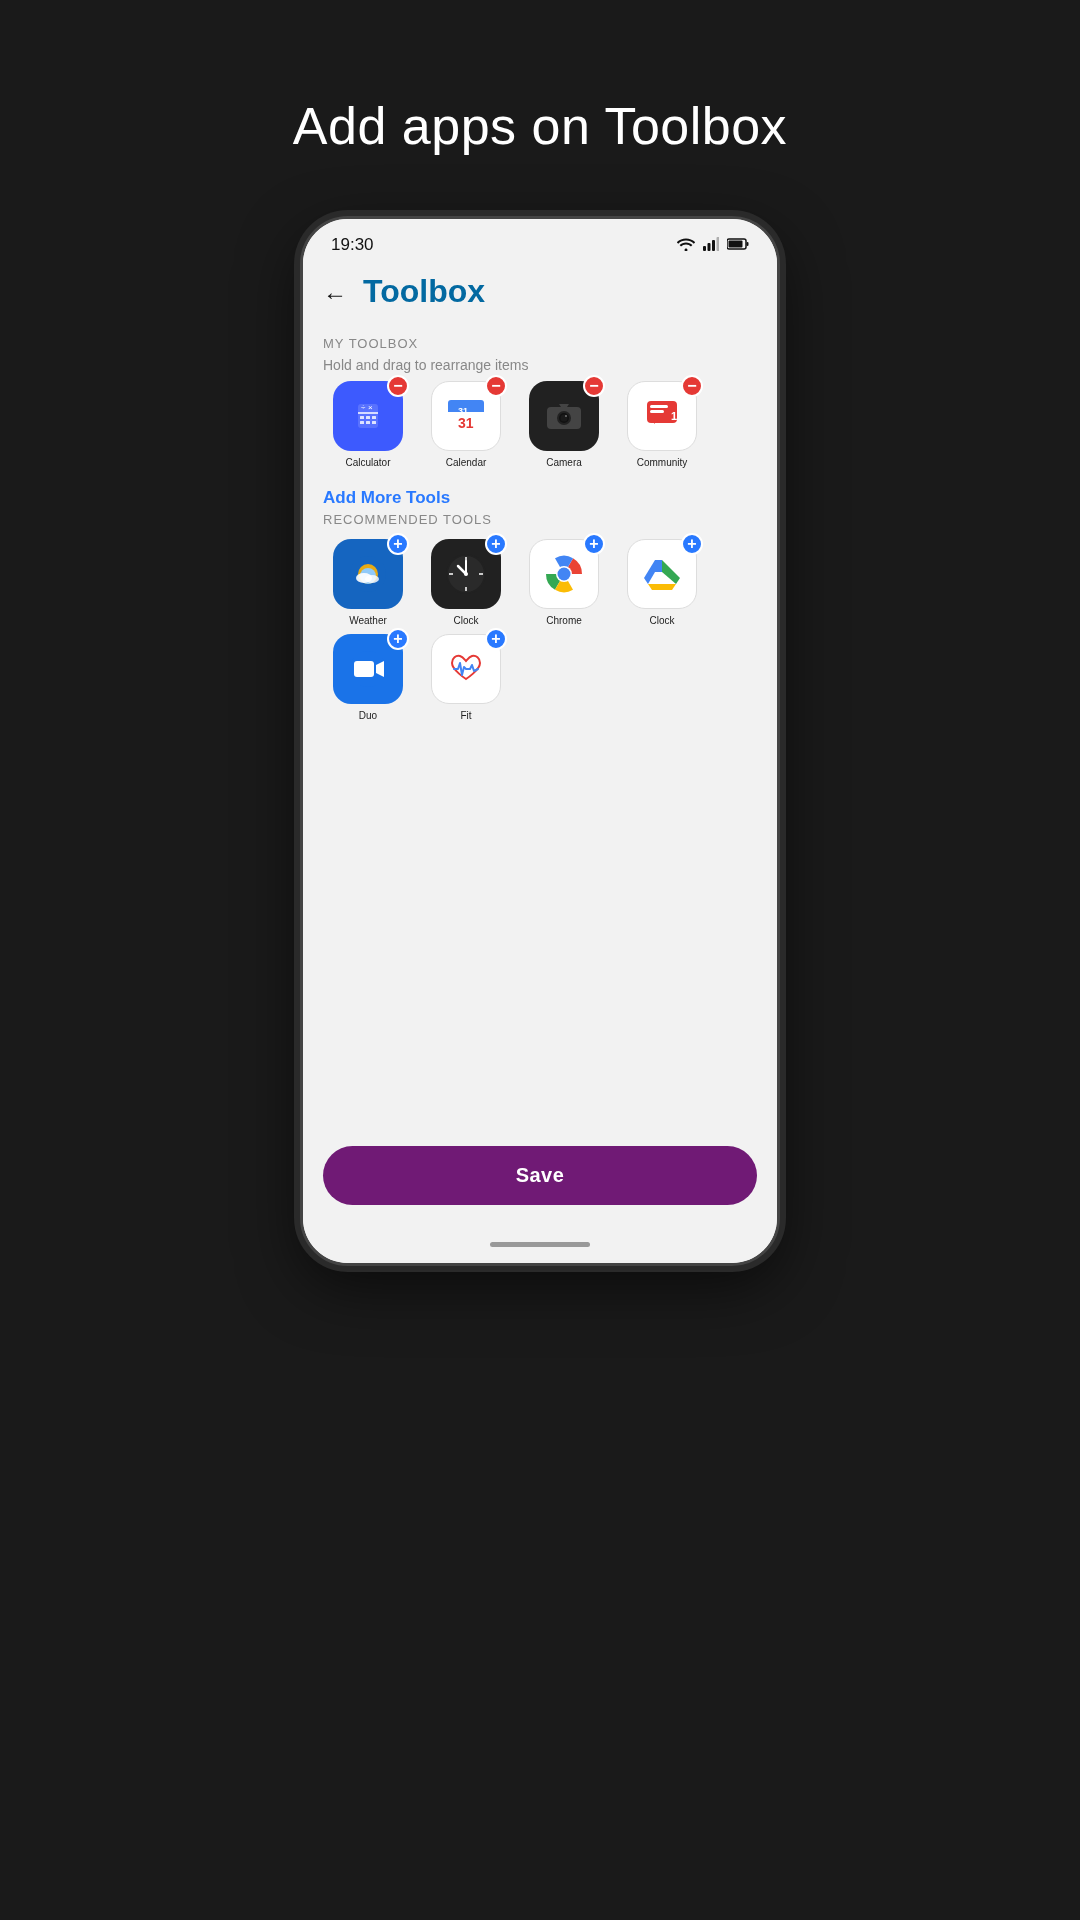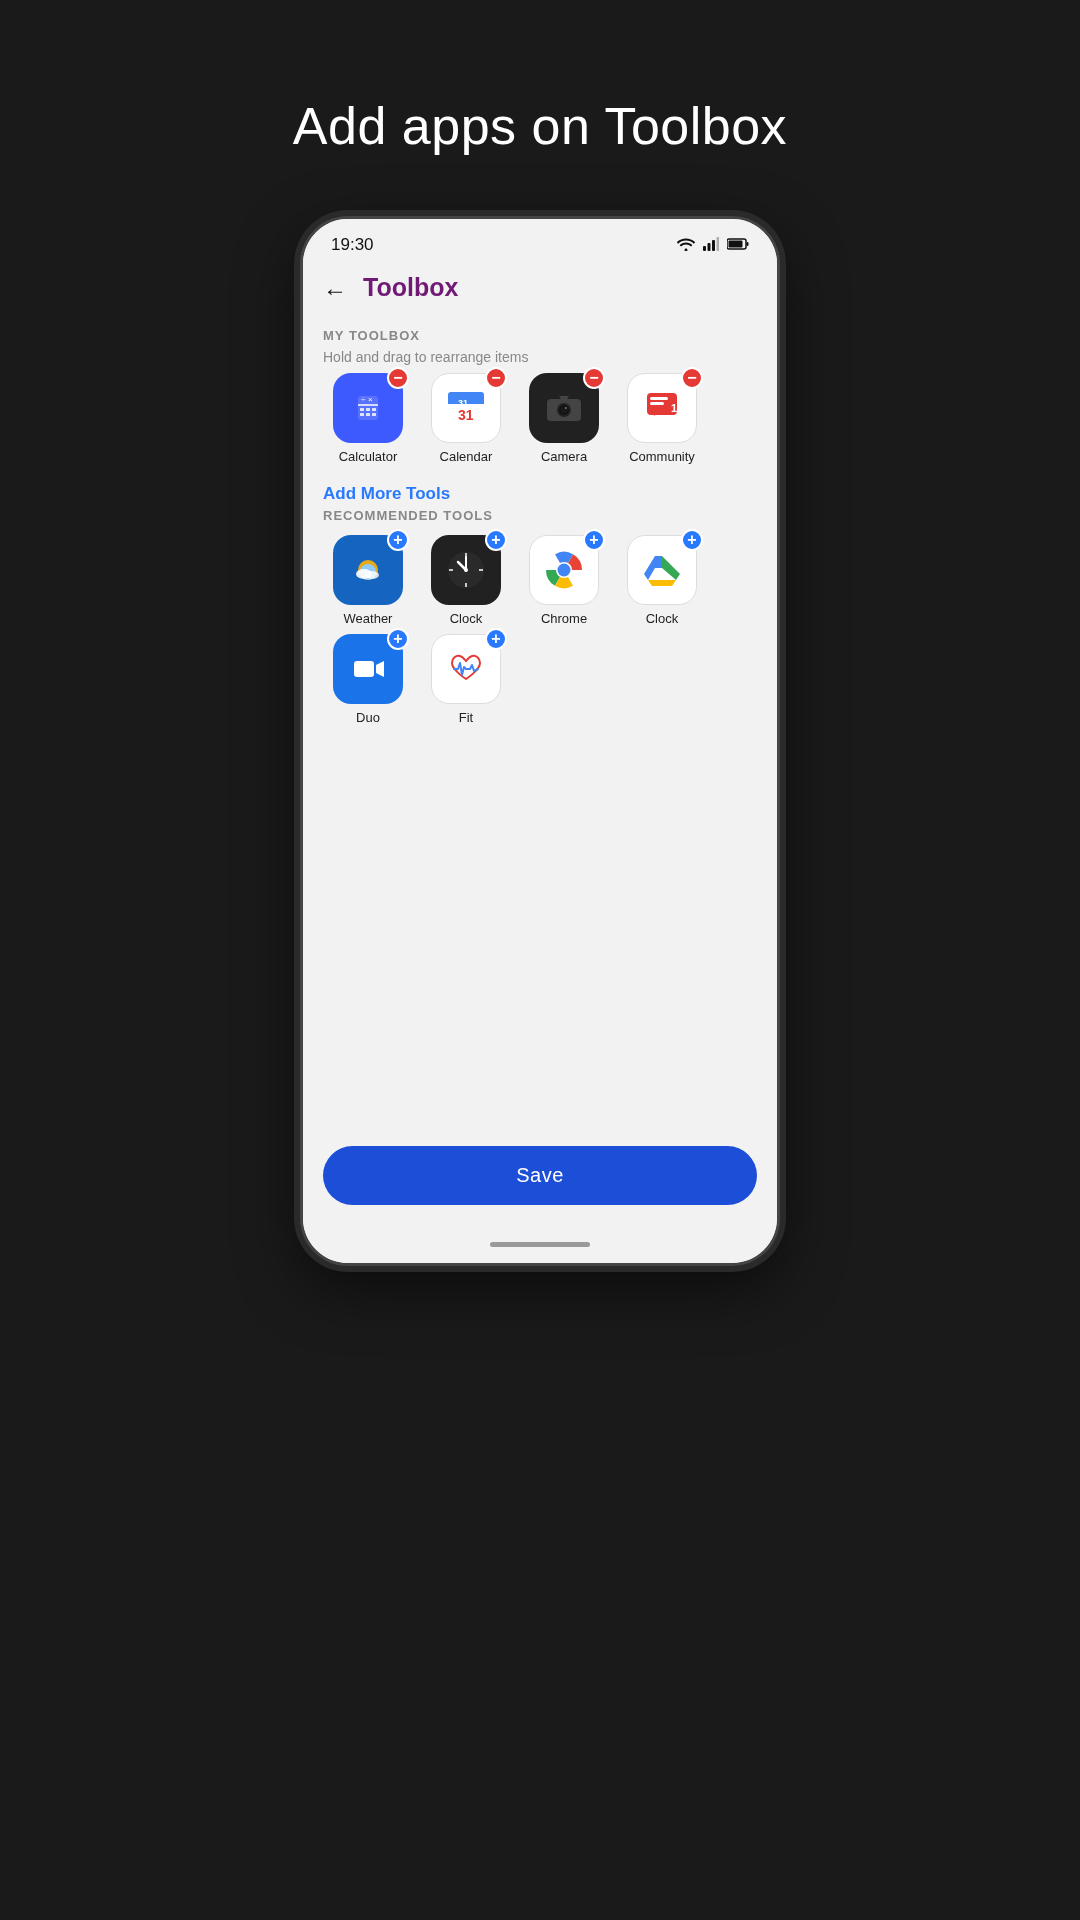--- a/index.html
+++ b/index.html
@@ -73,35 +73,35 @@
     }
 
     .back-arrow {
       font-size: 24px;
       color: #111;
       margin-right: 16px;
       cursor: pointer;
     }
 
     .toolbar-title {
-      font-size: 25px;
+      font-size: 32px;
       font-weight: 700;
-      color: #701a75;
+      color: #0369a1;
     }
 
     .scroll-area {
       flex: 1;
       overflow-y: auto;
       padding: 8px 20px 0 20px;
       background: #f2f2f2;
     }
 
     .section-label {
       font-size: 13px;
-      font-weight: 700;
+      font-weight: 400;
       color: #888;
       letter-spacing: 1px;
       margin-bottom: 6px;
       margin-top: 4px;
     }
 
     .hint-text {
       font-size: 14px;
       color: #888;
       margin-bottom: 8px;
@@ -153,45 +153,45 @@
       font-size: 16px;
       font-weight: 700;
       color: white;
       border: 2px solid white;
     }
 
     .badge-minus { background: #e53935; }
     .badge-plus { background: #2979ff; }
 
     .app-label {
-      font-size: 13px;
+      font-size: 10px;
       color: #222;
       text-align: center;
     }
 
     .add-more-tools {
       font-size: 17px;
       font-weight: 600;
       color: #2979ff;
       cursor: pointer;
     }
 
     .save-area {
       background: #f2f2f2;
       padding: 14px 20px 20px 20px;
       flex-shrink: 0;
     }
 
     .save-button {
       width: 100%;
       padding: 18px;
-      background: #1d4ed8;
+      background: #701a75;
       color: white;
       font-size: 20px;
-      font-weight: 400;
+      font-weight: 700;
       border: none;
       border-radius: 40px;
       cursor: pointer;
       letter-spacing: 0.5px;
     }
 
     .home-bar {
       text-align: center;
       padding: 8px 0 12px 0;
       background: #f2f2f2;

